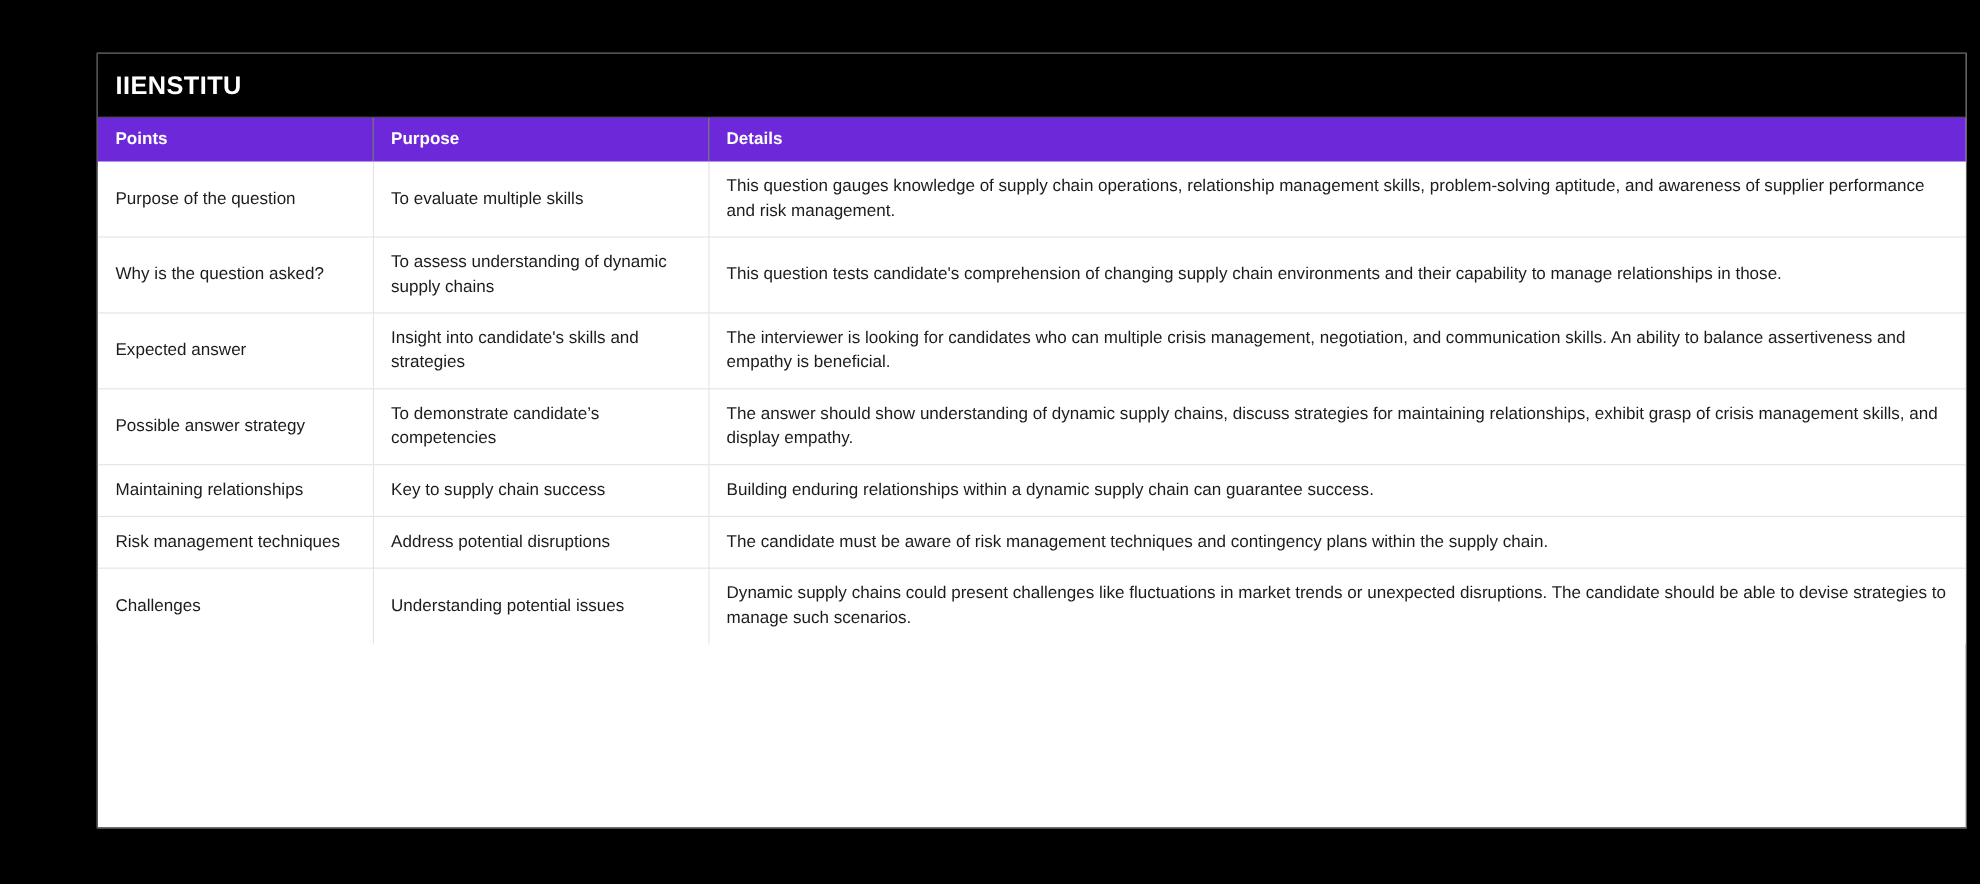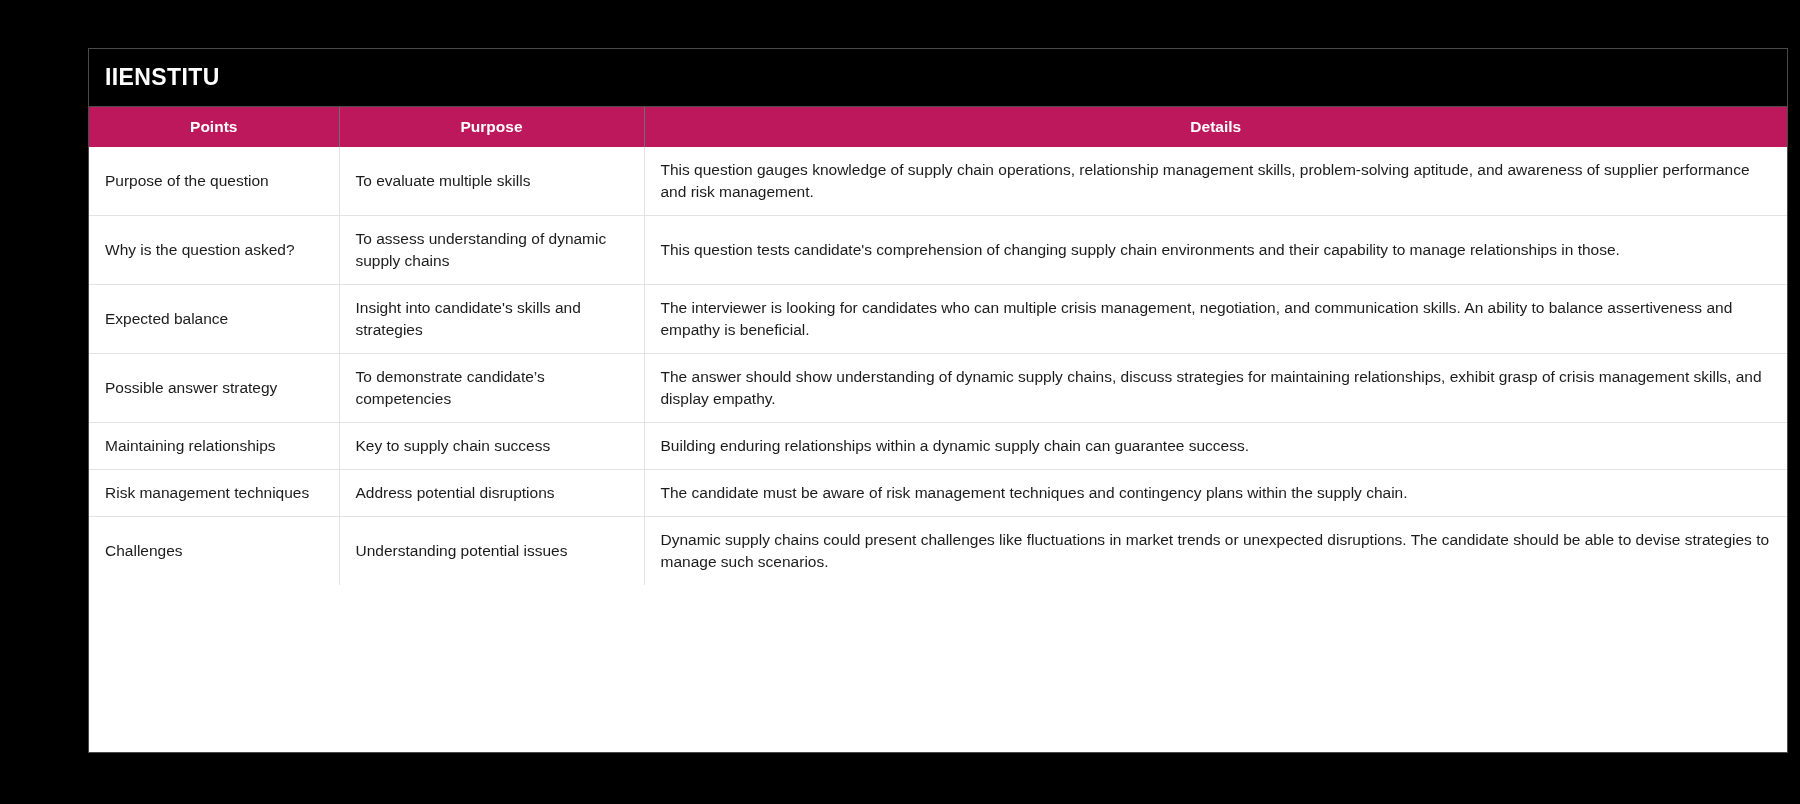--- a/index.html
+++ b/index.html
@@ -49,25 +49,25 @@
     letter-spacing: 0.4px;
   }
 
   table {
     width: 100%;
     border-collapse: collapse;
     table-layout: fixed;
   }
 
   thead th {
-    background: #be185d;
+    background: #6d28d9;
     color: #ffffff;
     font-size: 15.5px;
     font-weight: bold;
-    text-align: center;
+    text-align: left;
     padding: 11px 16px;
     border-right: 1px solid #6e6e6e;
     vertical-align: middle;
   }
   thead th:last-child { border-right: none; }
 
   tbody td {
     background: #ffffff;
     color: #1c1c1c;
     font-size: 15.5px;
@@ -114,21 +114,21 @@
             <td>Purpose of the question</td>
             <td>To evaluate multiple skills</td>
             <td>This question gauges knowledge of supply chain operations, relationship management skills, problem-solving aptitude, and awareness of supplier performance and risk management.</td>
           </tr>
           <tr>
             <td>Why is the question asked?</td>
             <td>To assess understanding of dynamic supply chains</td>
             <td>This question tests candidate's comprehension of changing supply chain environments and their capability to manage relationships in those.</td>
           </tr>
           <tr>
-            <td>Expected balance</td>
+            <td>Expected answer</td>
             <td>Insight into candidate's skills and strategies</td>
             <td>The interviewer is looking for candidates who can multiple crisis management, negotiation, and communication skills. An ability to balance assertiveness and empathy is beneficial.</td>
           </tr>
           <tr>
             <td>Possible answer strategy</td>
             <td>To demonstrate candidate’s competencies</td>
             <td>The answer should show understanding of dynamic supply chains, discuss strategies for maintaining relationships, exhibit grasp of crisis management skills, and display empathy.</td>
           </tr>
           <tr>
             <td>Maintaining relationships</td>

